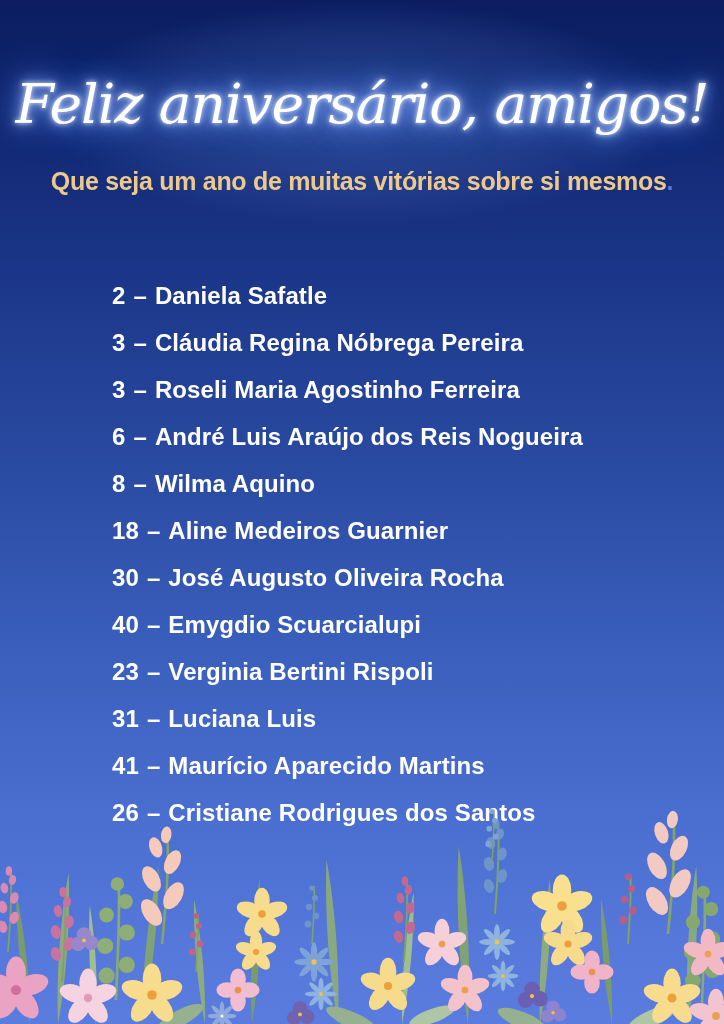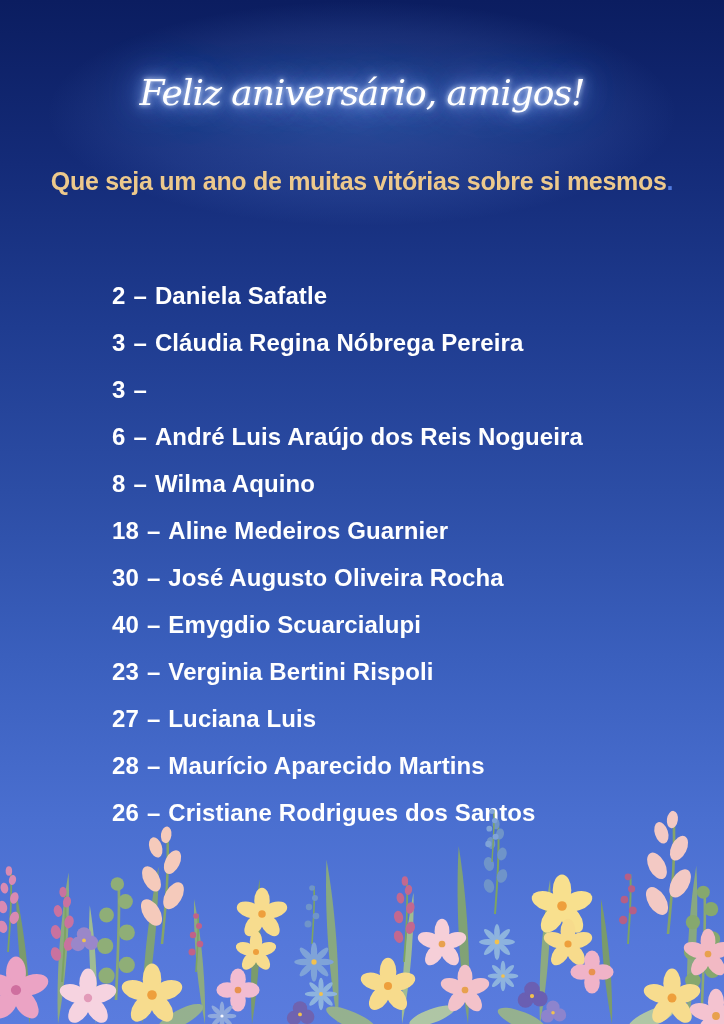--- a/index.html
+++ b/index.html
@@ -22,21 +22,21 @@
     pointer-events: none;
   }
   .title {
     position: absolute;
     top: 72px; left: 0; right: 0;
     margin: 0;
     text-align: center;
     font-family: "DejaVu Serif", serif;
     font-style: italic;
     font-weight: 400;
-    font-size: 36px;
+    font-size: 55px;
     letter-spacing: -1px;
     color: #ffffff;
     text-shadow:
       0 0 5px #d8e6ff,
       0 0 14px #9dbdff,
       0 0 28px #6f99ff,
       0 0 44px #5583f5;
     white-space: nowrap;
   }
   .subtitle {
@@ -91,20 +91,21 @@
       <span>Daniela Safatle</span>
     </div>
     <div class="row">
       <span>3</span>
       <span class="sep">–</span>
       <span>Cláudia Regina Nóbrega Pereira</span>
     </div>
     <div class="row">
       <span>3</span>
       <span class="sep">–</span>
+      <span>Roseli Maria Agostinho Ferreira</span>
     </div>
     <div class="row">
       <span>6</span>
       <span class="sep">–</span>
       <span>André Luis Araújo dos Reis Nogueira</span>
     </div>
     <div class="row">
       <span>8</span>
       <span class="sep">–</span>
       <span>Wilma Aquino</span>
@@ -123,26 +124,26 @@
       <span>40</span>
       <span class="sep">–</span>
       <span>Emygdio Scuarcialupi</span>
     </div>
     <div class="row">
       <span>23</span>
       <span class="sep">–</span>
       <span>Verginia Bertini Rispoli</span>
     </div>
     <div class="row">
-      <span>27</span>
+      <span>31</span>
       <span class="sep">–</span>
       <span>Luciana Luis</span>
     </div>
     <div class="row">
-      <span>28</span>
+      <span>41</span>
       <span class="sep">–</span>
       <span>Maurício Aparecido Martins</span>
     </div>
     <div class="row">
       <span>26</span>
       <span class="sep">–</span>
       <span>Cristiane Rodrigues dos Santos</span>
     </div>
   </div>
 

